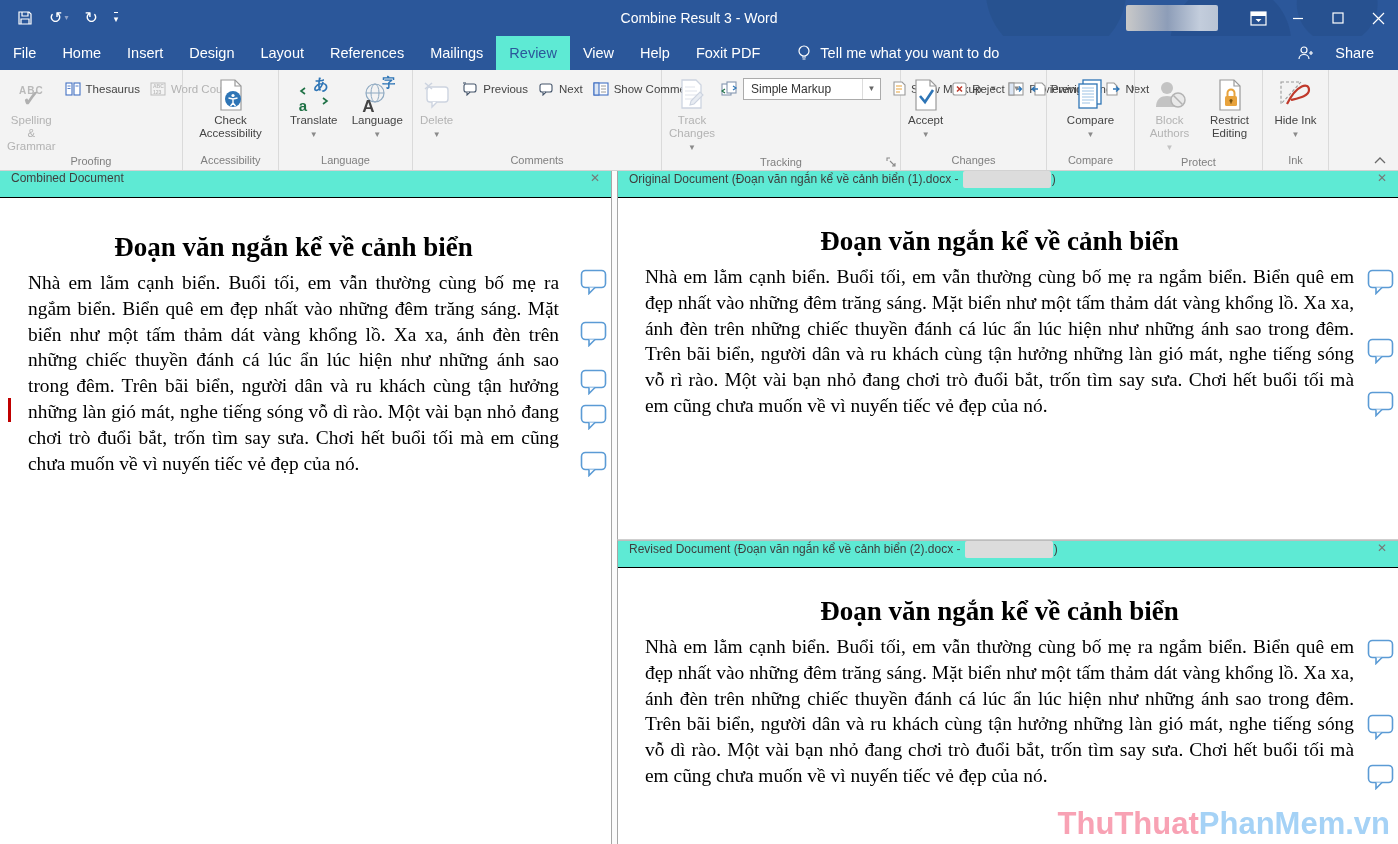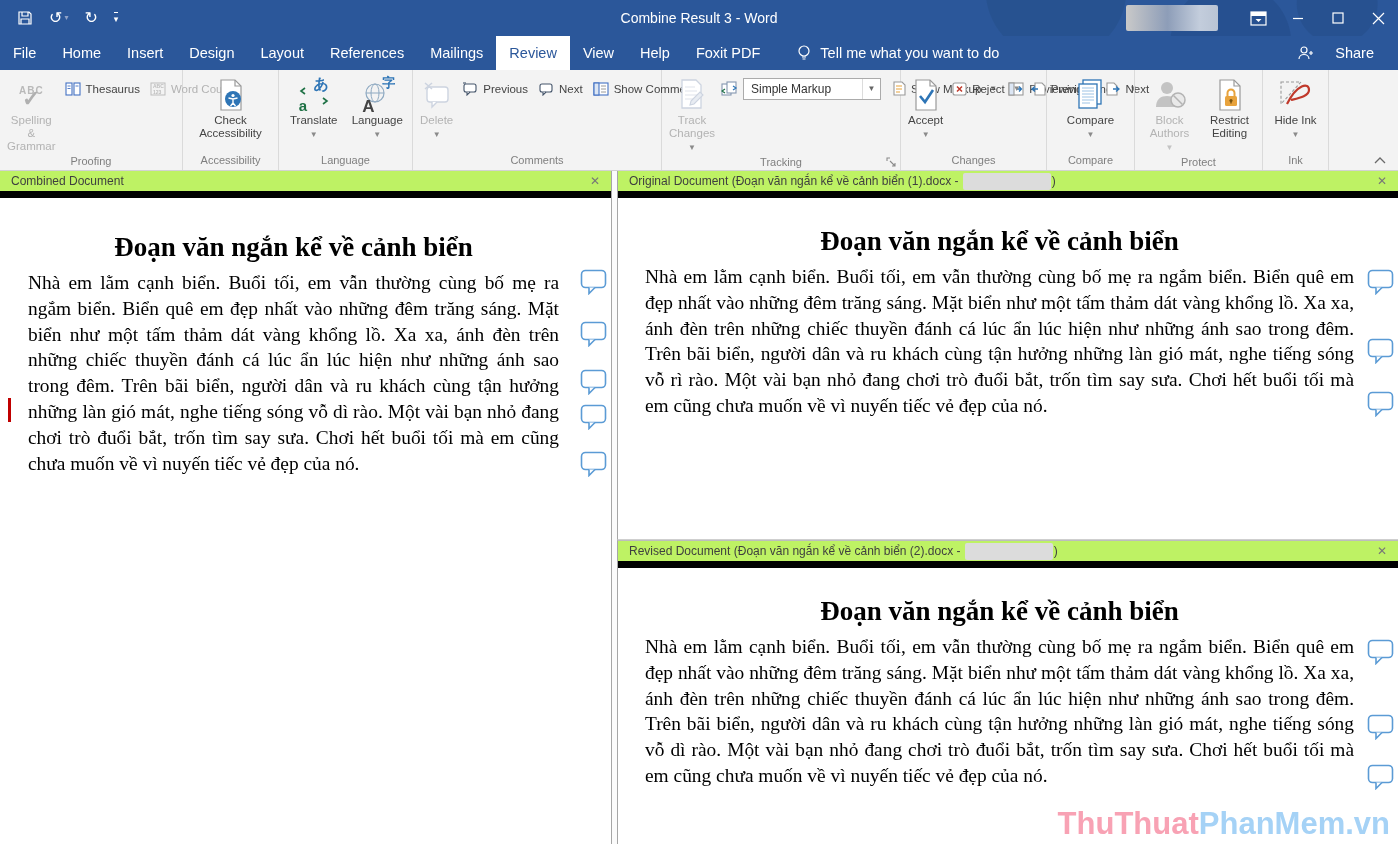--- a/index.html
+++ b/index.html
@@ -23,21 +23,21 @@
                justify-content:center; font-size:14px; z-index:1; }
   .win-right { margin-left:auto; display:flex; align-items:center; z-index:2; height:36px; }
   .blur-box { width:92px; height:26px; border-radius:2px; margin-right:20px;
               background:linear-gradient(90deg,#c9c9c9, #8d9db8 45%, #c3cddc 80%, #b9c4d4); }
   .winbtn { width:40px; height:36px; display:flex; align-items:center; justify-content:center; color:#fff; }
 
   
   .tabrow { position:absolute; top:36px; left:0; right:0; height:34px; background:#2b579a; display:flex;
             align-items:stretch; color:#fff; font-size:14.5px; z-index:3; }
   .tab { padding:0 13px; display:flex; align-items:center; cursor:default; }
-  .tab.active { background:#ffffff; color:#2b579a; }
+  .tab.active { background:#5eead4; color:#2b579a; }
   .tellme { display:flex; align-items:center; gap:9px; margin-left:24px; }
   .share { margin-left:auto; display:flex; align-items:center; gap:22px; padding-right:24px; }
 
   
   .ribbon { position:absolute; top:70px; left:0; right:0; height:101px; background:#f3f3f3;
             border-bottom:1px solid #d2d2d2; display:flex; font-size:11.5px; color:#444; }
   .rgroup { display:flex; flex-direction:column; border-right:1px solid #dadada; position:relative; flex:0 0 auto; }
   .rgroup-content { flex:1; display:flex; align-items:stretch; padding:3px 3px 0 3px; }
   .rgroup-label { height:18px; text-align:center; font-size:11px; color:#7f7f7f; line-height:16px; }
   .bigbtn { display:flex; flex-direction:column; align-items:center; padding:3px 4px 0 4px; text-align:center;
@@ -68,22 +68,22 @@
   .lang-ic .la { position:absolute; left:1px; bottom:-3px; font-size:17px; color:#444; font-weight:bold; }
 
   
   .docarea { position:absolute; top:171px; left:0; right:0; bottom:0; background:#fbfbfb; }
   .pane { position:absolute; background:#fff; display:flex; flex-direction:column; }
   .pane-combined { left:0; top:0; width:612px; bottom:0; border-right:1px solid #a6a6a6; }
   .pane-original { left:617px; top:0; right:0; height:369px; border-left:1px solid #a6a6a6;
                    border-bottom:1px solid #cfcfcf; }
   .pane-revised  { left:617px; top:369px; right:0; bottom:0; border-left:1px solid #a6a6a6;
                    border-top:1px solid #bdbdbd; }
-  .pane-header { flex:0 0 27px; background:#bef264; border-bottom:7px solid #000000; display:flex;
-                 align-items:center; padding:0 11px; font-size:12px; color:#3f3f3f; white-space:nowrap; overflow:hidden; }
+  .pane-header { flex:0 0 27px; background:#5eead4; border-bottom:1px solid #000000; display:flex;
+                 padding:0 11px; font-size:12px; color:#3f3f3f; white-space:nowrap; overflow:hidden; }
   .pane-close { margin-left:auto; color:#777; font-size:12px; padding-left:10px; }
   .redact { display:inline-block; width:88px; height:17px; background:#dcdcdc; border-radius:2px;
             vertical-align:middle; margin:0 1px; }
   .pane-body { flex:1; position:relative; overflow:hidden; font-family:"Liberation Serif", serif; color:#000; background:#fff; }
   .doc-title { font-weight:bold; text-align:center; font-size:27px; }
   .pane-combined .doc-title { margin:34px 52px 0 28px; }
   .pane-original .doc-title, .pane-revised .doc-title { margin:28px 44px 0 27px; }
   .doc-para { text-align:justify; font-size:19.4px; line-height:25.8px; }
   .pane-combined .doc-para { margin:7px 52px 0 28px; }
   .pane-original .doc-para, .pane-revised .doc-para { margin:7px 44px 0 27px; }

